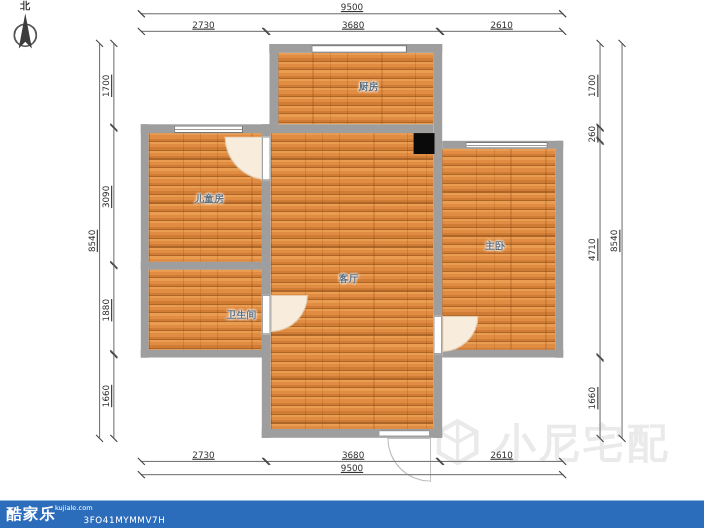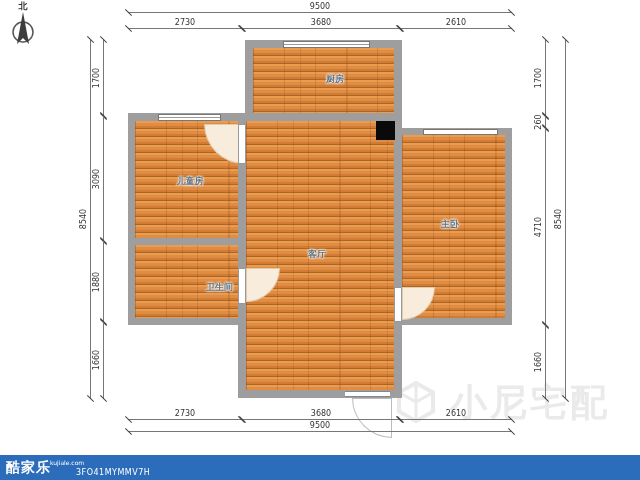--- a/index.html
+++ b/index.html
@@ -19,21 +19,21 @@
   .opening{position:absolute;background:#fff;border-top:1px solid #888;border-bottom:1px solid #888;z-index:3;}
   .leafv{position:absolute;background:#fff;border:1px solid #999;z-index:4;}
   .arc{position:absolute;background:#f8ecdd;border:1px solid #e2cbad;z-index:3;}
   .arc-out{position:absolute;background:rgba(255,255,255,.6);border:1px solid #bbb;z-index:3;}
   .blk{position:absolute;background:#0a0a0a;z-index:4;}
   .room-label{position:absolute;z-index:5;font-size:9px;font-weight:bold;color:#5e7080;
     transform:translate(-50%,-50%);white-space:nowrap;
     text-shadow:0 0 2px #fff,0 0 2px #fff,0 0 3px #fff;}
   
   .dim{position:absolute;z-index:6;}
-  .dim span{position:absolute;font-size:8px;color:#333;white-space:nowrap;line-height:1;}
+  .dim span{position:absolute;font-size:8px;color:#333;white-space:nowrap;line-height:1;text-decoration:underline;}
   .dim-h{border-top:1px solid #777;height:0;}
   .dim-h::before,.dim-h::after{content:"";position:absolute;width:9px;height:1px;background:#444;top:-1px;transform:rotate(45deg);}
   .dim-h::before{left:-4px;} .dim-h::after{right:-4px;}
   .dim-h span{left:50%;top:-10px;transform:translateX(-50%);}
   .dim-v{border-left:1px solid #777;width:0;}
   .dim-v::before,.dim-v::after{content:"";position:absolute;width:9px;height:1px;background:#444;left:-5px;transform:rotate(45deg);}
   .dim-v::before{top:-1px;} .dim-v::after{bottom:-1px;}
   .dim-v span{left:-11px;top:50%;writing-mode:vertical-rl;transform:translateY(-50%) rotate(180deg);}
   
   .compass{position:absolute;left:6px;top:2px;z-index:6;width:34px;text-align:center;}

